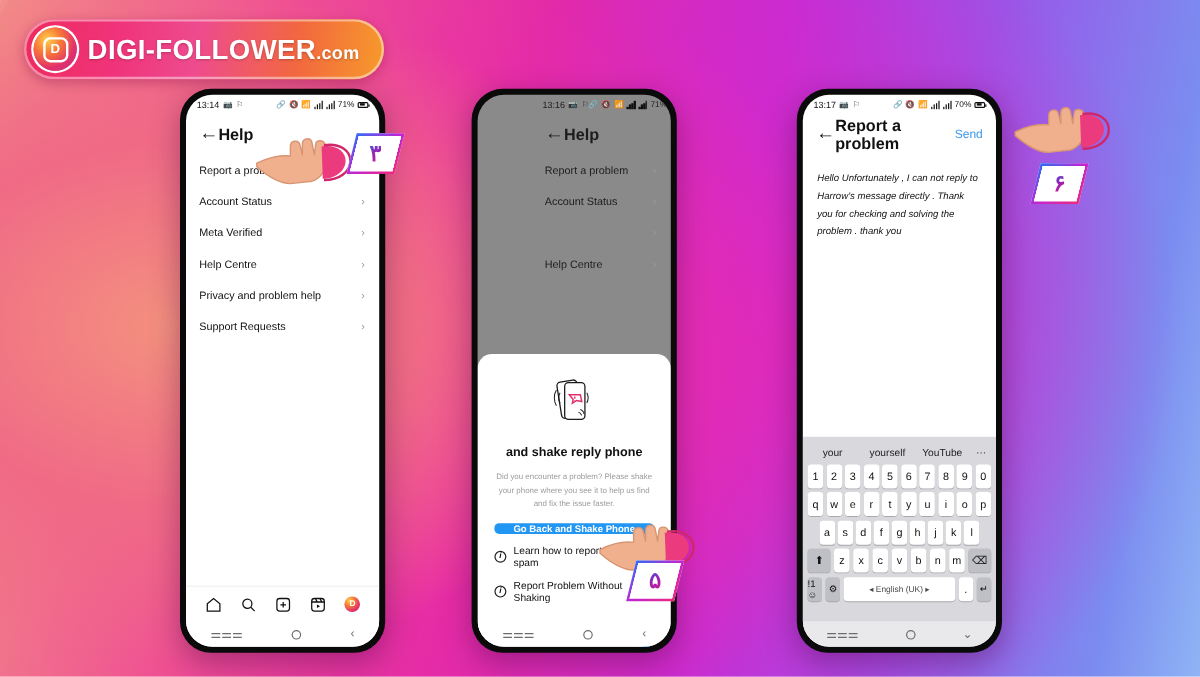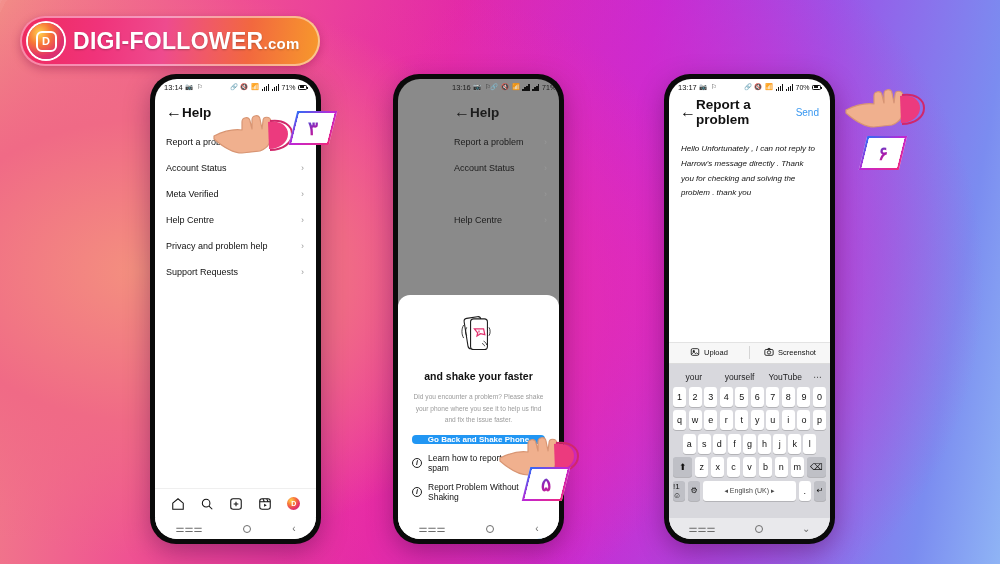--- a/index.html
+++ b/index.html
@@ -363,21 +363,21 @@
             <rect x="19" y="9" width="22" height="40" rx="4" fill="#fff"></rect>
             <path d="M14 20c-2 3-2 8 0 11M10 17c-3 5-3 12 0 17" stroke-width="1.1"></path>
             <path d="M43 20c2 3 2 8 0 11" stroke-width="1.1"></path>
             <path d="M24 22h12l1.6 7.5-5.6-1.2-4.6 3 .8-4z" fill="none" stroke="#e1306c" stroke-width="1.6"></path>
             <path d="M30 24v2.6M30 28.3v.5" stroke="#e1306c" stroke-width="1.5"></path>
             <path d="M36 38c2 1 4 3 4 5M34 41c1.6.6 3 2 3.4 3.6" stroke-width="1.1"></path>
           </svg>
         </span>
 
         <div class="sheet-h1">
-          <div>and shake your faster</div>
+          <div>and shake reply phone</div>
         </div>
         <div class="sheet-p">Did you encounter a problem? Please shake your phone where you see it to help us find and fix the issue faster.</div>
 
         <div class="cta">Go Back and Shake Phone</div>
 
         <div class="linkrow">
           <span class="i-circle">i</span>
           <span>Learn how to report abuse or spam</span>
         </div>
         <div class="linkrow">
@@ -441,43 +441,20 @@
       <div class="apphdr">
         <span class="backarrow">←</span>
         <span class="apptitle">Report a problem</span>
         <span class="send-btn">Send</span>
       </div>
 
       <div class="msgbody">
         <div class="msgtext">Hello Unfortunately , I can not reply to Harrow's message directly . Thank you for checking and solving the problem . thank you</div>
       </div>
 
-      <div class="attachbar">
-        <div>
-          <span>
-            <svg width="10" height="10" viewBox="0 0 24 24" fill="none" stroke="#111" stroke-width="2">
-                <rect x="3" y="4" width="18" height="16" rx="3"></rect>
-                <circle cx="9" cy="10" r="1.8" fill="#111"></circle>
-                <path d="M4 17l5-5 4 4 3-2 4 4"></path>
-              </svg>
-          </span>
-          <span>Upload</span>
-        </div>
-        <div class="sep"></div>
-        <div>
-          <span>
-            <svg width="10" height="10" viewBox="0 0 24 24" fill="none" stroke="#111" stroke-width="2">
-                <rect x="2" y="6" width="20" height="14" rx="3"></rect>
-                <circle cx="12" cy="13" r="4"></circle>
-                <path d="M8 6l1.6-2.5h4.8L16 6"></path>
-              </svg>
-          </span>
-          <span>Screenshot</span>
-        </div>
-      </div>
 
       <div class="kb">
         <div class="kb-sug">
           <span>your</span>
           <span>yourself</span>
           <span>YouTube</span>
           <span class="dots">⋯</span>
         </div>
 
         <div class="kb-row">

